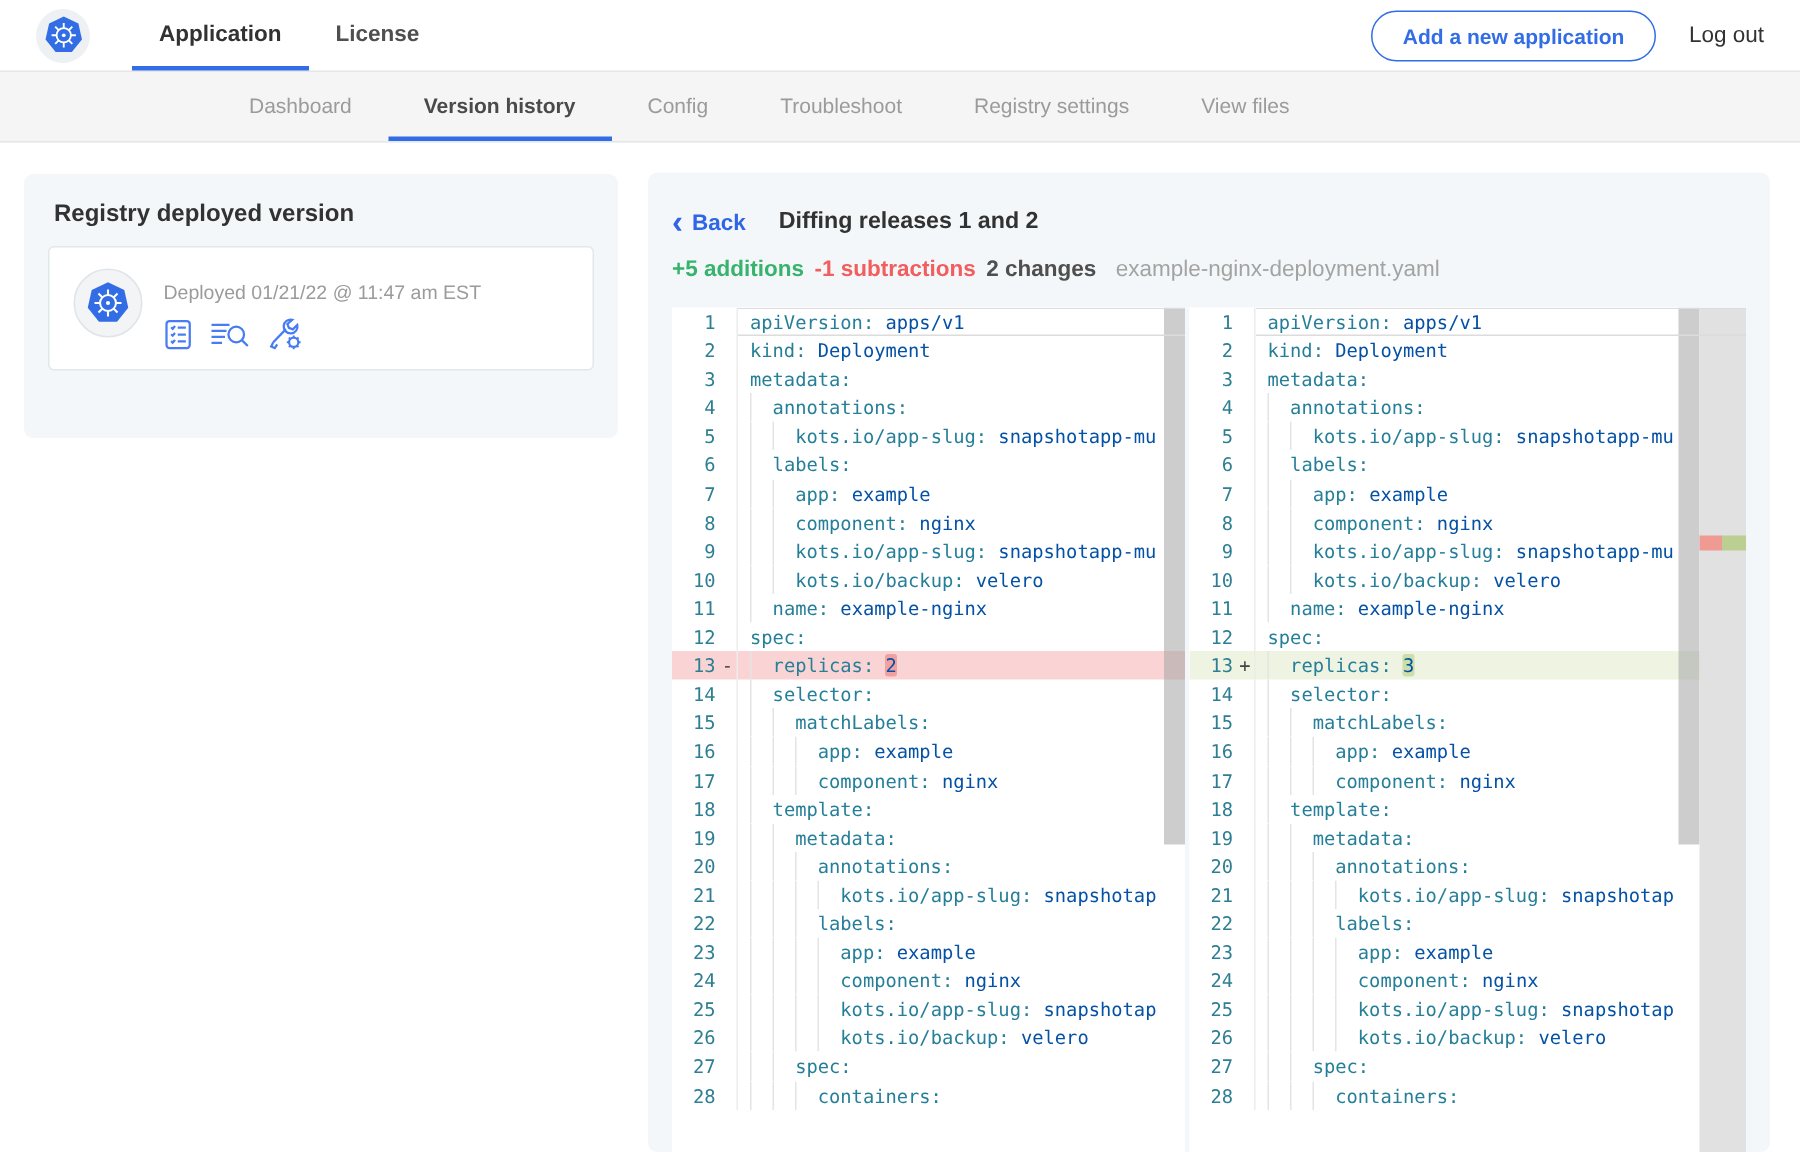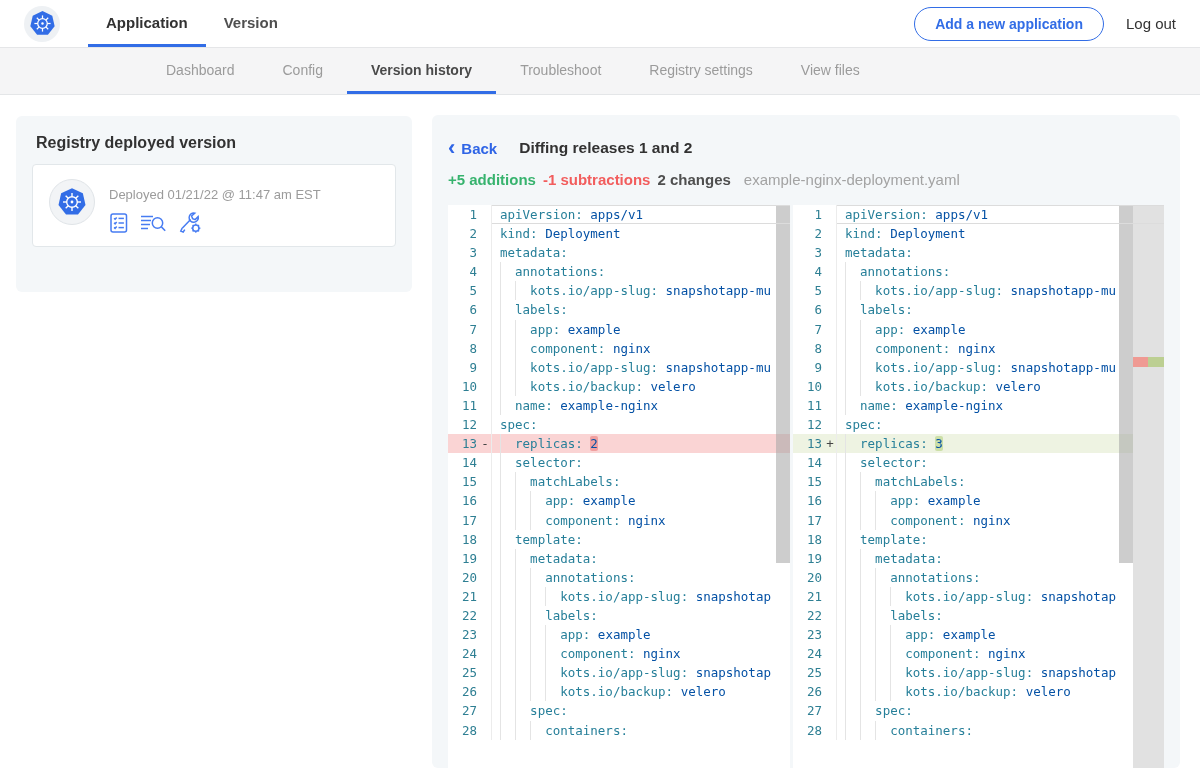--- a/index.html
+++ b/index.html
@@ -101,32 +101,32 @@
           <line x1="17.6" y1="13" x2="20.8" y2="13"></line>
         <line x1="7.5" y1="7.5" x2="9.8" y2="9.8"></line>
           <line x1="16.2" y1="16.2" x2="18.5" y2="18.5"></line>
         <line x1="18.5" y1="7.5" x2="16.2" y2="9.8"></line>
           <line x1="9.8" y1="16.2" x2="7.5" y2="18.5"></line>
       </g>
     </svg>
   </div>
   <div class="toptabs">
       <div class="toptab active">Application</div>
-      <div class="toptab">Version</div>
+      <div class="toptab">License</div>
     </div>
   <div class="topnav-right">
     <button class="add-btn">Add a new application</button>
     <span class="logout">Log out</span>
   </div>
 </div>
 
 <div class="subnav">
     <div class="subtab">Dashboard</div>
+    <div class="subtab active">Version history</div>
     <div class="subtab">Config</div>
-    <div class="subtab active">Version history</div>
     <div class="subtab">Troubleshoot</div>
     <div class="subtab">Registry settings</div>
     <div class="subtab">View files</div>
   </div>
 
 <div class="main">
 
   <div class="card deployed-card">
     <div class="deployed-title">Registry deployed version</div>
     <div class="deployed-inner">

